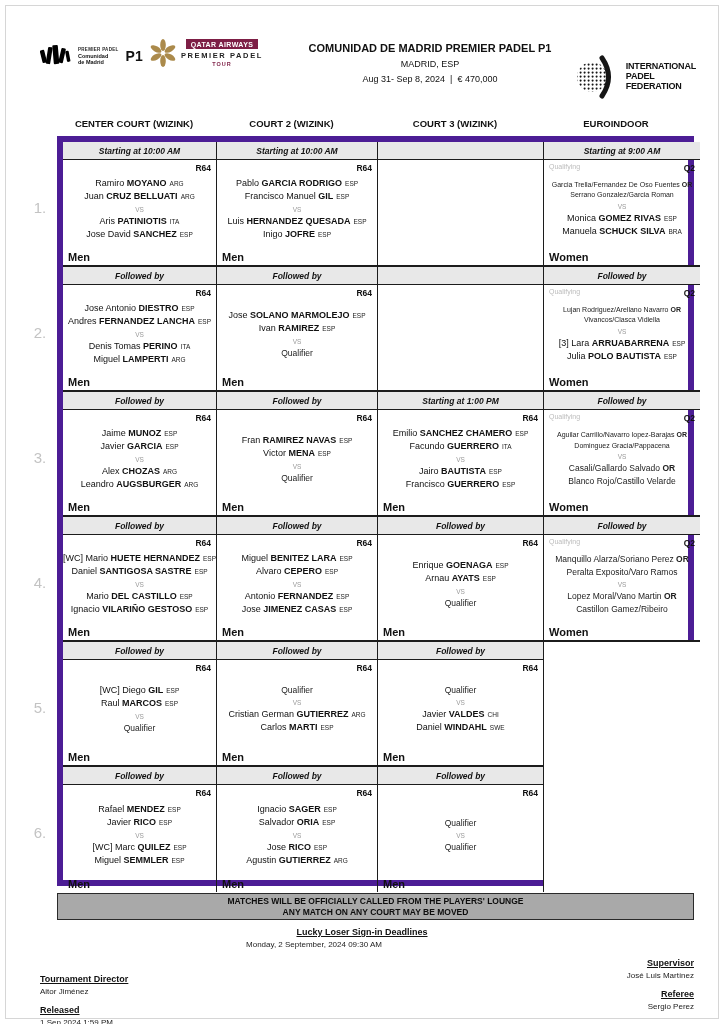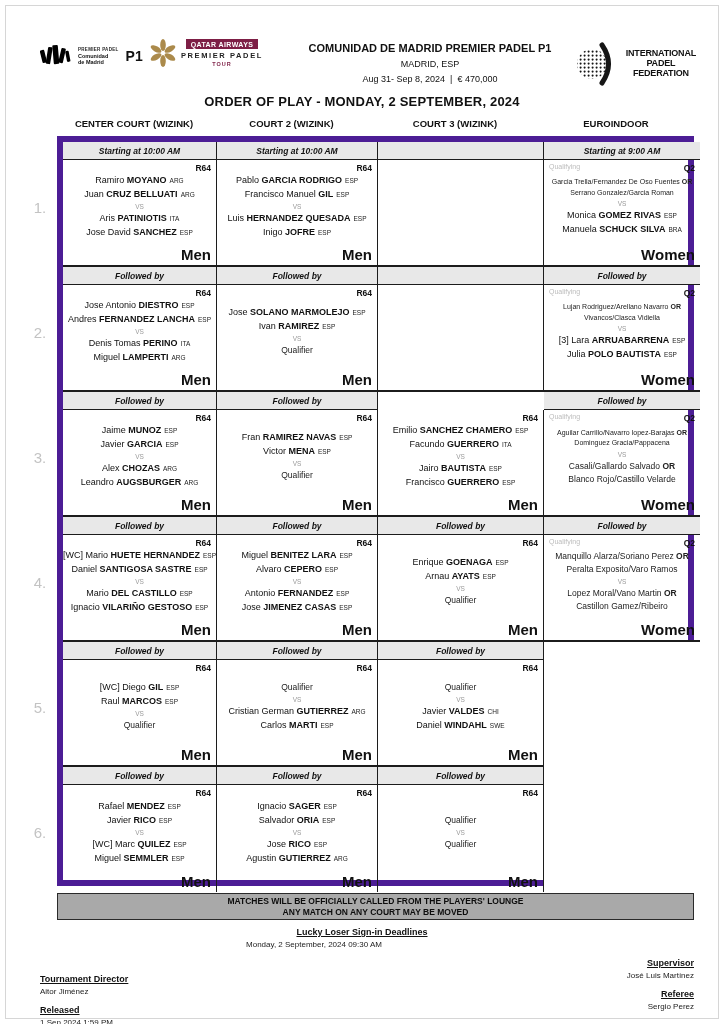--- a/index.html
+++ b/index.html
@@ -17,21 +17,21 @@
   .p1 { font-size:14px; font-weight:700; margin-left:3px; }
   .logo-qatar { position:absolute; left:108px; top:0; display:flex; align-items:center; gap:3px; }
   .qatar-stack { display:flex; flex-direction:column; align-items:center; }
   .qatar-box { background:#7d1e45; color:#fff; font-size:7px; font-weight:700; padding:1.5px 5px; letter-spacing:.4px; }
   .qatar-pp { font-size:7.5px; font-weight:700; letter-spacing:1.6px; color:#222; margin-top:2px; }
   .qatar-tour { font-size:5.5px; font-weight:700; letter-spacing:1px; color:#7d1e45; margin-top:1px; }
   .hdr-center { position:absolute; left:170px; top:4px; width:440px; text-align:center; }
   .event-title { font-size:11px; font-weight:700; }
   .event-loc { font-size:9px; margin-top:5px; }
   .event-dates { font-size:9px; margin-top:5px; }
-  .logo-ipf { position:absolute; right:0; top:0; display:flex; align-items:center; gap:7px;text-align:center; }
+  .logo-ipf { position:absolute; right:0; top:13px; display:flex; align-items:center; gap:7px; }
   .ipf-text { font-size:9px; font-weight:700; line-height:10px; letter-spacing:-.2px; }
 
   .main-title { position:absolute; left:0; width:724px; top:94px; text-align:center; font-size:13px; font-weight:700; letter-spacing:.2px; }
 
   
   .court-headers { position:absolute; top:118px; left:57px; width:637px; display:grid; grid-template-columns:154px 161px 166px 156px; }
   .court-headers span { text-align:center; font-size:9.5px; font-weight:700; }
 
   .grid { position:absolute; left:57px; top:136px; width:637px; height:750px;
           display:grid; grid-template-columns:154px 161px 166px 156px;
@@ -49,21 +49,21 @@
   .round-code { font-size:8.5px; font-weight:700; }
   .teams-block { flex:1; display:flex; flex-direction:column; justify-content:center; align-items:center; text-align:center; margin-top:-6px; }
   .line-name { font-size:9px; line-height:13.5px; white-space:nowrap; }
   .line-name .pre { font-weight:400; }
   .line-name .last { font-weight:700; }
   .line-name .cc { font-size:6.5px; color:#222; margin-left:3px; }
   .line-plain { font-size:8.5px; line-height:13px; color:#222; }
   .line-small { font-size:7px; line-height:10.5px; color:#222; }
   .or-suffix { font-weight:700; }
   .vs-label { font-size:6.5px; color:#9a9a9a; line-height:9px; margin:1px 0; }
-  .gender-label { text-align:right; font-size:15px; font-weight:700; }
+  .gender-label { text-align:left; font-size:11px; font-weight:700; }
 
   .row-num { position:absolute; left:28px; width:24px; display:flex; align-items:center; justify-content:center;
              font-size:15px; color:#c3c3c3; }
 
   
   .notice { position:absolute; left:57px; top:893px; width:637px; height:27px; background:#a9a9a9;
             border:1.5px solid #2a2a2a; text-align:center; padding-top:2px; }
   .notice div { font-size:8.5px; font-weight:700; line-height:11px; color:#0d0d0d; }
   .lucky-title { position:absolute; left:0; width:724px; top:927px; text-align:center; font-size:9px; font-weight:700; text-decoration:underline; }
   .lucky-date { position:absolute; left:0; width:628px; top:940px; text-align:center; font-size:8px; color:#222; }
@@ -137,21 +137,20 @@
         <path d="M27 7 Q40 26 27 45" stroke="#161616" stroke-width="5" fill="none" stroke-linecap="round"></path>
       </svg>
       <div class="ipf-text">
         <div>INTERNATIONAL</div>
         <div>PADEL</div>
         <div>FEDERATION</div>
       </div>
     </div>
   </div>
 
-  <div class="main-title">ORDER OF PLAY - MONDAY, 2 SEPTEMBER, 2024</div>
 
   <div class="court-headers">
     <span>CENTER COURT (WIZINK)</span>
     <span>COURT 2 (WIZINK)</span>
     <span>COURT 3 (WIZINK)</span>
     <span>EUROINDOOR</span>
   </div>
 
   <div class="grid" id="grid">
       <div class="band-cell col-1" style="grid-area: 1 / 1;">
@@ -288,20 +287,23 @@
           <span class="qualifying-label"></span>
           <span class="round-code">R64</span>
         </div>
         <div class="teams-block">
           <div class="line-name"><span class="first">Fran </span><span class="last">RAMIREZ NAVAS</span><span class="cc">ESP</span></div>
           <div class="line-name"><span class="first">Victor </span><span class="last">MENA</span><span class="cc">ESP</span></div>
           <div class="vs-label">VS</div>
           <div class="line-plain">Qualifier</div>
         </div>
         <div class="gender-label">Men</div>
+      </div>
+      <div class="band-cell col-3" style="grid-area: 5 / 3;">
+        <span class="band-label">Starting at 1:00 PM</span>
       </div>
       <div class="match-cell col-3" style="grid-area: 6 / 3;">
         <div class="cell-top">
           <span class="qualifying-label"></span>
           <span class="round-code">R64</span>
         </div>
         <div class="teams-block">
           <div class="line-name"><span class="first">Emilio </span><span class="last">SANCHEZ CHAMERO</span><span class="cc">ESP</span></div>
           <div class="line-name"><span class="first">Facundo </span><span class="last">GUERRERO</span><span class="cc">ITA</span></div>
           <div class="vs-label">VS</div>

